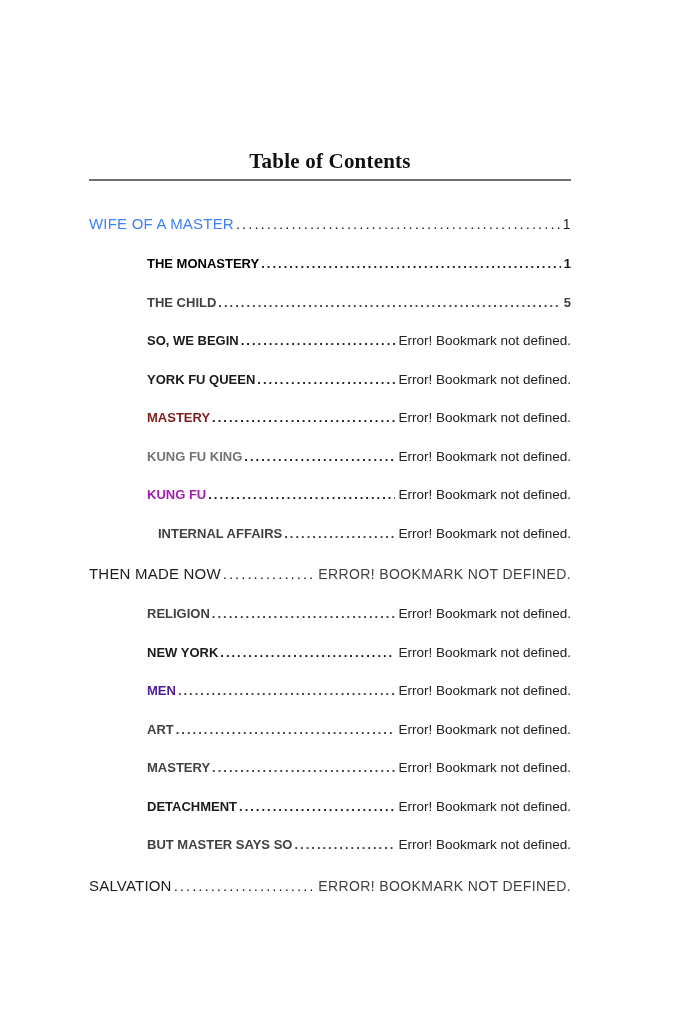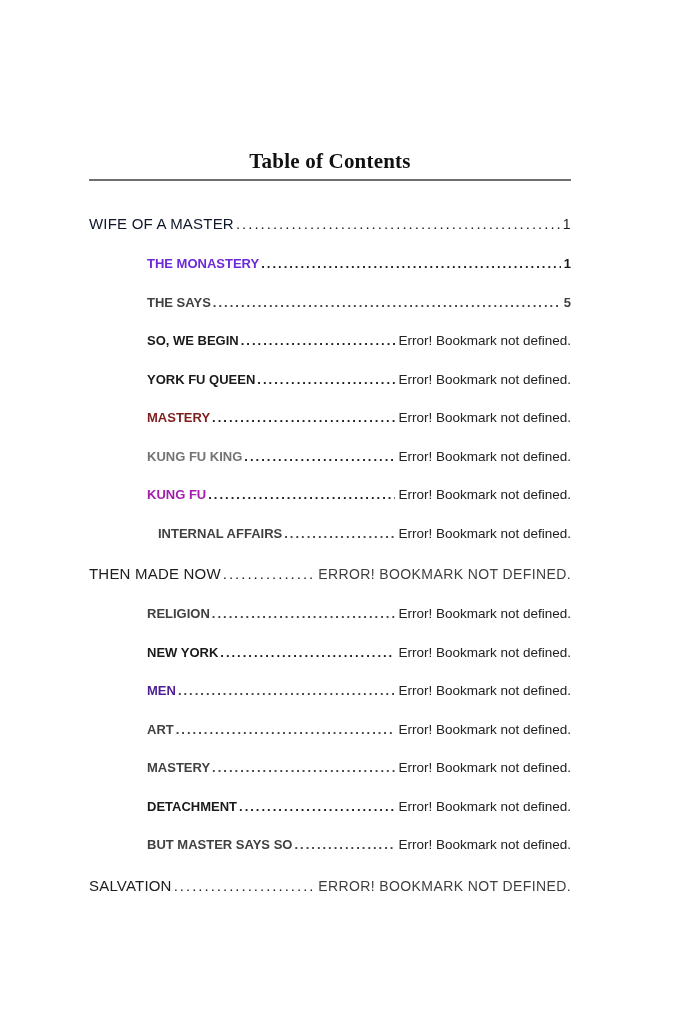--- a/index.html
+++ b/index.html
@@ -93,33 +93,33 @@
 
 <div class="doc">
 
   <div class="title-wrap" style="border-bottom-color: rgb(111, 111, 111);">
     <span class="title">Table of Contents</span>
   </div>
 
   <div class="toc">
 
     <div class="row lvl1">
-      <span class="label" style="color: #0f172a;">WIFE OF A MASTER</span>
+      <span class="label" style="color: #3b82f6;">WIFE OF A MASTER</span>
       <span class="leader" style="color: rgb(29, 29, 29);"></span>
       <span class="ref" style="color: rgb(29, 29, 29);">1</span>
     </div>
 
     <div class="row lvl2">
-      <span class="label" style="color: #6d28d9;">THE MONASTERY</span>
+      <span class="label" style="color: #000000;">THE MONASTERY</span>
       <span class="leader" style="color: rgb(26, 26, 26);"></span>
       <span class="ref ref-bold" style="color: rgb(26, 26, 26);">1</span>
     </div>
 
     <div class="row lvl2">
-      <span class="label" style="color: rgb(65, 65, 65);">THE SAYS</span>
+      <span class="label" style="color: rgb(65, 65, 65);">THE CHILD</span>
       <span class="leader" style="color: rgb(65, 65, 65);"></span>
       <span class="ref ref-bold" style="color: rgb(65, 65, 65);">5</span>
     </div>
 
     <div class="row lvl2">
       <span class="label" style="color: rgb(26, 26, 26);">SO, WE BEGIN</span>
       <span class="leader" style="color: rgb(26, 26, 26);"></span>
       <span class="ref" style="color: rgb(33, 33, 33);">Error! Bookmark not defined.</span>
     </div>
 

